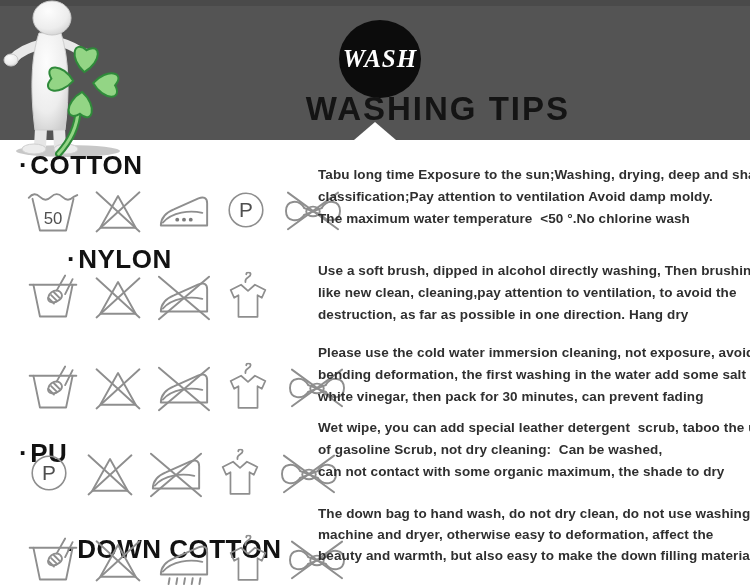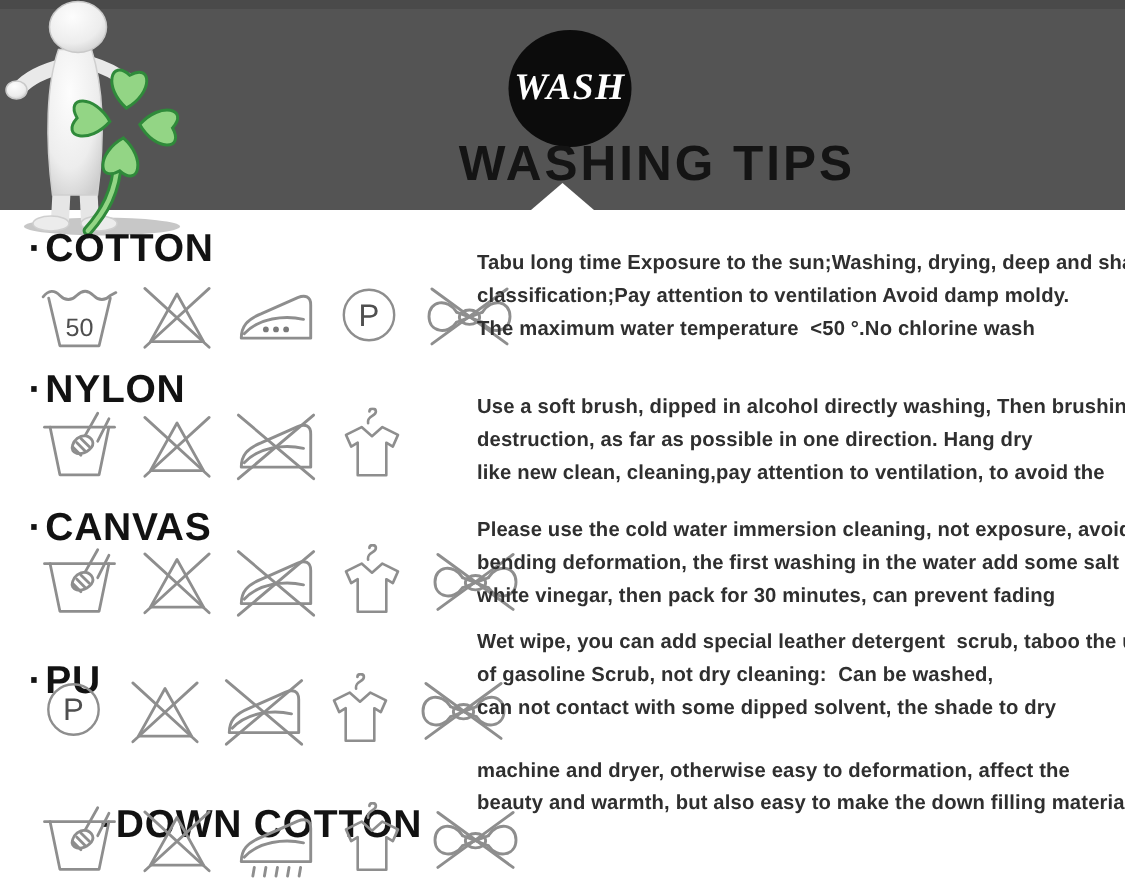--- a/index.html
+++ b/index.html
@@ -23,21 +23,21 @@
   
   .hd{position:absolute;left:19px;font-size:26px;font-weight:bold;color:#121212;
       letter-spacing:0.5px;white-space:pre;}
   .hd .dot{margin-right:2px;}
   .symrow{position:absolute;left:25px;display:flex;align-items:flex-end;gap:9px;height:54px;}
   .txt{position:absolute;left:318px;width:432px;overflow:hidden;}
   .ln{white-space:pre;height:22px;line-height:22px;font-size:13.5px;font-weight:bold;
       color:#2f2f2f;letter-spacing:0.1px;}
 
   #hd-cotton{top:150px;}  #row-cotton{top:183px;}  #txt-cotton{top:164px;}
-  #hd-nylon{top:244px;}   #row-nylon{top:269px;}   #txt-nylon{top:260px;}
+  #hd-nylon{top:244px;margin-left:48px;}   #row-nylon{top:269px;}   #txt-nylon{top:260px;}
   #hd-canvas{top:336px;}  #row-canvas{top:360px;}  #txt-canvas{top:342px;}
   #hd-pu{top:422px;margin-top:16px;}      #row-pu{top:446px;}      #txt-pu{top:417px;}
   #hd-down{top:534px;margin-left:47px;}    #row-down{top:532px;}    #txt-down{top:503px;}
   #txt-down .ln{height:21px;line-height:21px;}
 
   
   .sym{height:54px;display:block;}
   .w-tub{width:56px;} .w-tri{width:56px;} .w-iron{width:58px;} .w-p{width:48px;}
   .w-shirt{width:52px;} .w-wring{width:68px;}
   .st{fill:none;stroke:#8e8e8e;stroke-width:2;stroke-linecap:round;stroke-linejoin:round;}
@@ -178,25 +178,24 @@
       </svg>
     <svg class="sym w-iron" viewBox="0 0 60 56">
         <use href="#sym-noiron"></use>
       </svg>
     <svg class="sym w-shirt" viewBox="0 0 60 56">
         <use href="#sym-shirt"></use>
       </svg>
   </div>
   <div class="txt" id="txt-nylon">
     <div class="ln">Use a soft brush, dipped in alcohol directly washing, Then brushing</div>
+    <div class="ln">like new clean, cleaning,pay attention to ventilation, to avoid the</div>
     <div class="ln">destruction, as far as possible in one direction. Hang dry</div>
-    <div class="ln">like new clean, cleaning,pay attention to ventilation, to avoid the</div>
-  </div>
-
-  <div class="hd" id="hd-canvas"><span class="dot">·</span><span>CANVAS</span></div>
+  </div>
+
   <div class="symrow" id="row-canvas">
     <svg class="sym w-tub" viewBox="0 0 60 56">
         <use href="#sym-handwash"></use>
       </svg>
     <svg class="sym w-tri" viewBox="0 0 60 56">
         <use href="#sym-nobleach"></use>
       </svg>
     <svg class="sym w-iron" viewBox="0 0 60 56">
         <use href="#sym-noiron"></use>
       </svg>
@@ -227,21 +226,21 @@
     <svg class="sym w-shirt" viewBox="0 0 60 56">
         <use href="#sym-shirt"></use>
       </svg>
     <svg class="sym w-wring" viewBox="0 0 66 56">
         <use href="#sym-nowring"></use>
       </svg>
   </div>
   <div class="txt" id="txt-pu">
     <div class="ln">Wet wipe, you can add special leather detergent  scrub, taboo the use</div>
     <div class="ln">of gasoline Scrub, not dry cleaning:  Can be washed,</div>
-    <div class="ln">can not contact with some dipped solvent, the shade to dry</div>
+    <div class="ln">can not contact with some organic maximum, the shade to dry</div>
   </div>
 
   <div class="hd" id="hd-down"><span class="dot">·</span><span>DOWN COTTON</span></div>
   <div class="symrow" id="row-down">
     <svg class="sym w-tub" viewBox="0 0 60 56">
         <use href="#sym-handwash"></use>
       </svg>
     <svg class="sym w-tri" viewBox="0 0 60 56">
         <use href="#sym-nobleach"></use>
       </svg>
@@ -249,17 +248,18 @@
         <use href="#sym-ironsteam"></use>
       </svg>
     <svg class="sym w-shirt" viewBox="0 0 60 56">
         <use href="#sym-shirt"></use>
       </svg>
     <svg class="sym w-wring" viewBox="0 0 66 56">
         <use href="#sym-nowring"></use>
       </svg>
   </div>
   <div class="txt" id="txt-down">
+    <div class="ln">The down bag to hand wash, do not dry clean, do not use washing</div>
     <div class="ln">machine and dryer, otherwise easy to deformation, affect the</div>
     <div class="ln">beauty and warmth, but also easy to make the down filling material to</div>
   </div>
 
 </div>
 
 </body></html>

